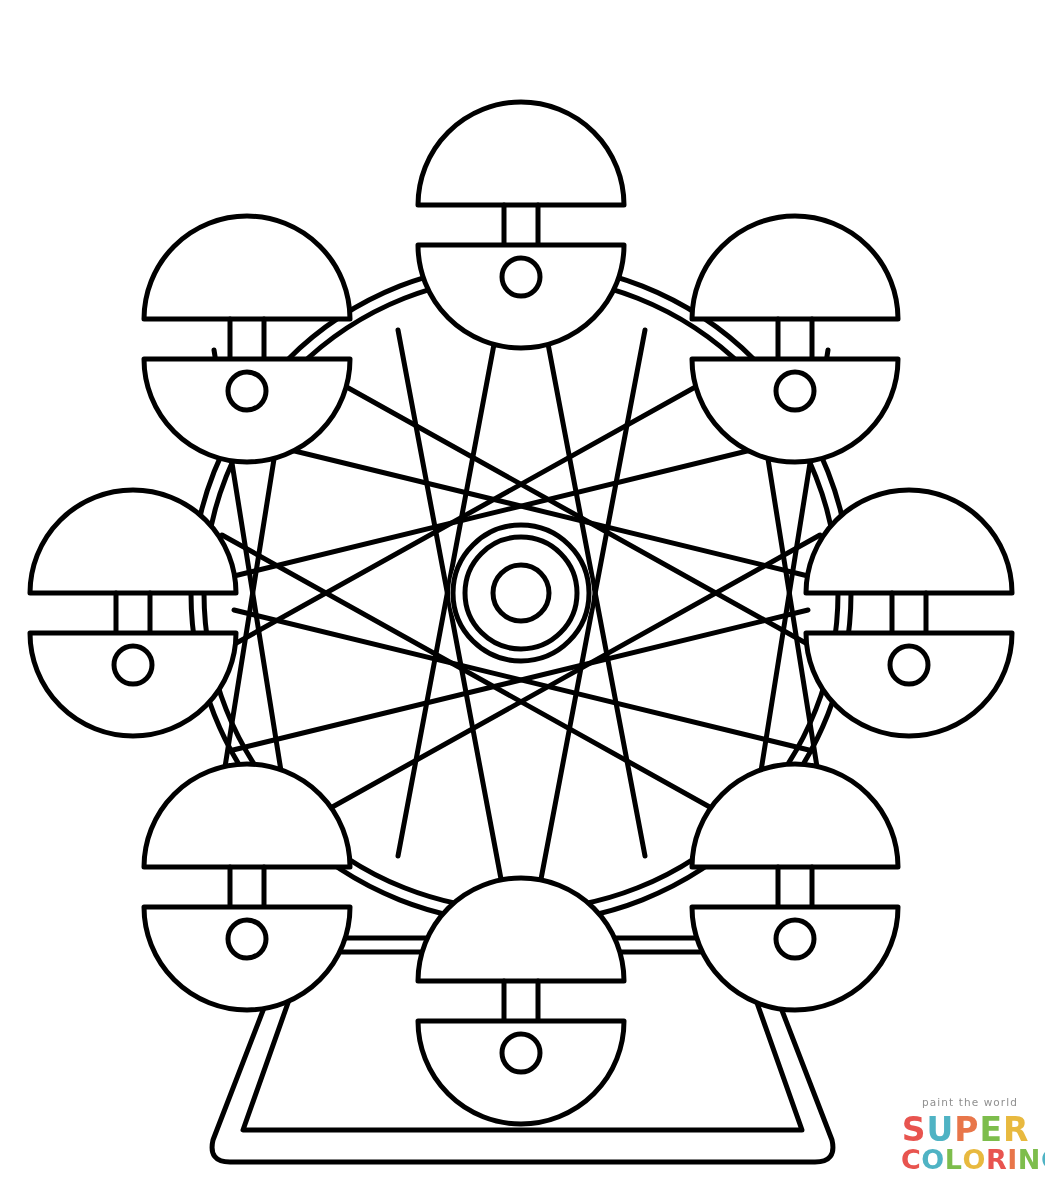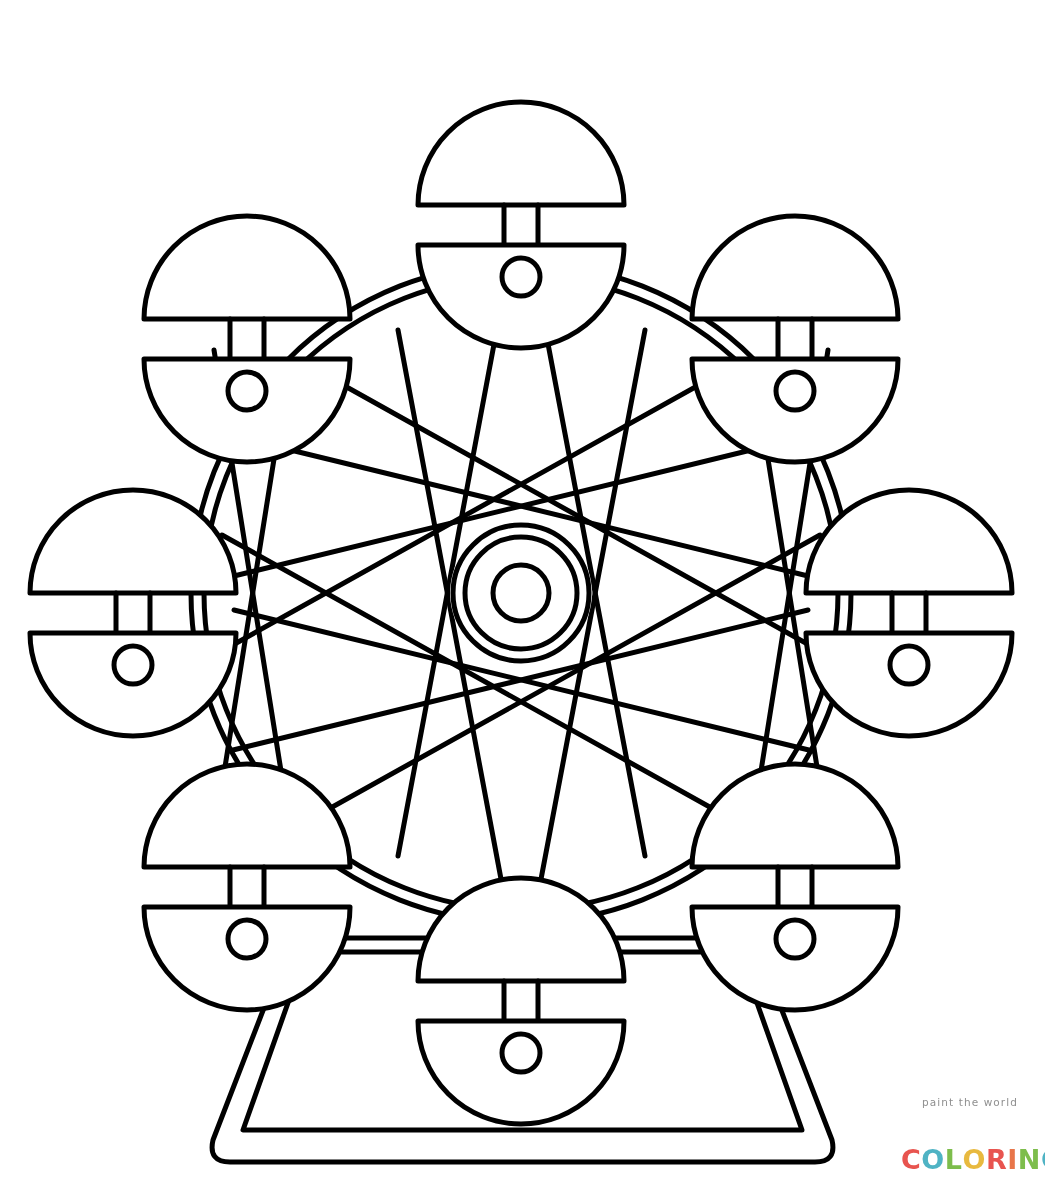--- a/index.html
+++ b/index.html
@@ -215,16 +215,17 @@
         <use href="#gondola-shape" x="247" y="867"></use>
         <use href="#gondola-shape" x="133" y="593"></use>
         <use href="#gondola-shape" x="247" y="319"></use>
         <circle cx="521" cy="593" r="71"></circle>
       </g>
     </mask>
   </svg>
 
   <div id="watermark">
     <div class="tagline">paint the world</div>
+    <div class="word word-super"><span style="color: rgb(232, 84, 79);">S</span><span style="color: rgb(79, 179, 196);">U</span><span style="color: rgb(232, 118, 74);">P</span><span style="color: rgb(125, 189, 76);">E</span><span style="color: rgb(232, 185, 63);">R</span></div>
     <div class="word word-coloring"><span style="color: rgb(232, 84, 79);">C</span><span style="color: rgb(79, 179, 196);">O</span><span style="color: rgb(125, 189, 76);">L</span><span style="color: rgb(232, 185, 63);">O</span><span style="color: rgb(232, 84, 79);">R</span><span style="color: rgb(232, 118, 74);">I</span><span style="color: rgb(125, 189, 76);">N</span><span style="color: rgb(79, 179, 196);">G</span></div>
   </div>
 
 </div>
 
 </body></html>

